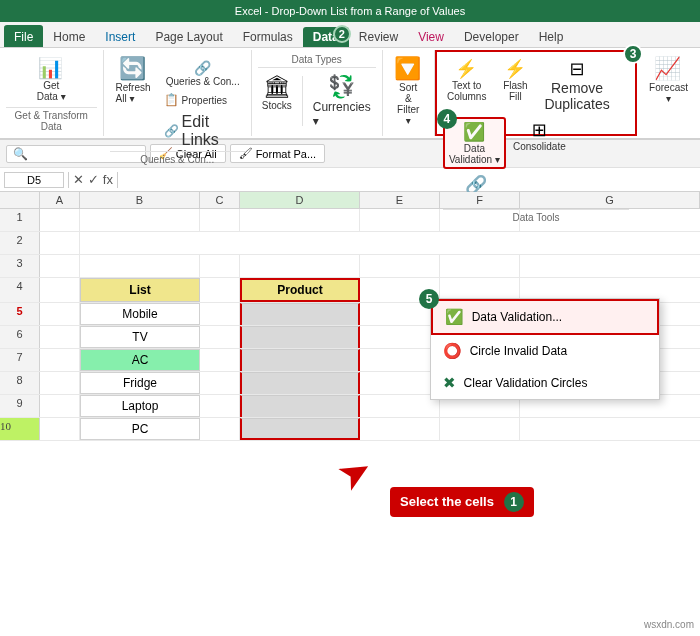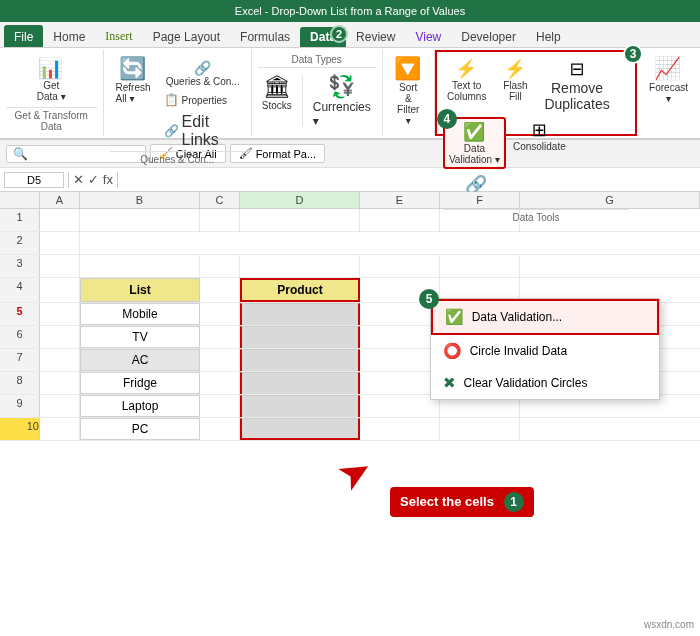--- a/index.html
+++ b/index.html
@@ -10,29 +10,29 @@
 
 <div style="width:700px; height:636px; overflow:hidden; position:relative; font-family:'Segoe UI',Arial,sans-serif; font-size:12px;">
 
   <div style="background:#217346; color:white; height:22px; display:flex; align-items:center; padding:0 8px; font-size:11px;">
     <span style="margin:0 auto;">Excel - Drop-Down List from a Range of Values</span>
   </div>
 
   <div style="display:flex; background:#f3f3f3; border-bottom:1px solid #d1d1d1; height:26px; align-items:flex-end; padding:0 4px;">
     <div style="padding:3px 10px; font-size:12px; cursor:pointer; color:#444; background:#217346; color:white; border-radius:3px 3px 0 0; border-top:2px solid #217346;">File</div>
     <div style="padding:3px 10px; font-size:12px; cursor:pointer; color:#444;">Home</div>
-    <div style="padding:3px 10px; font-size:12px; cursor:pointer; color:#4d7c0f;font-family:Liberation Serif, serif;">Insert</div>
+    <div style="padding:3px 10px; font-size:12px; cursor:pointer; color:#0369a1;">Insert</div>
     <div style="padding:3px 10px; font-size:12px; cursor:pointer; color:#444;">Page Layout</div>
     <div style="padding:3px 10px; font-size:12px; cursor:pointer; color:#444;">Formulas</div>
     <div style="padding:3px 10px; font-size:12px; cursor:pointer; background:#217346; color:white; border-radius:3px 3px 0 0; font-weight:600; position:relative;">
       Data
       <div style="position:absolute; top:-2px; right:-2px; background:#217346; color:white; border-radius:50%; width:18px; height:18px; font-size:11px; font-weight:bold; display:flex; align-items:center; justify-content:center; border:2px solid #a8d5b8;">2</div>
     </div>
     <div style="padding:3px 10px; font-size:12px; cursor:pointer; color:#444;">Review</div>
-    <div style="padding:3px 10px; font-size:12px; cursor:pointer; color:#6d28d9;">View</div>
+    <div style="padding:3px 10px; font-size:12px; cursor:pointer; color:#be185d;">View</div>
     <div style="padding:3px 10px; font-size:12px; cursor:pointer; color:#444;">Developer</div>
     <div style="padding:3px 10px; font-size:12px; cursor:pointer; color:#444;">Help</div>
   </div>
 
   <div style="display:flex; background:white; border-bottom:2px solid #d1d1d1; height:92px; padding:2px 0; position:relative;">
 
     <div style="display:flex; flex-direction:column; border-right:1px solid #e0e0e0; padding:4px 6px; min-width:80px; align-items:center;">
       <div style="display:flex; gap:4px; flex:1; align-items:flex-start;">
         <div style="display:flex; flex-direction:column; align-items:center; cursor:pointer; padding:2px 4px; border-radius:3px;">
           <div style="font-size:20px;">📊</div>
@@ -243,21 +243,21 @@
       <div style="width:40px; border-right:1px solid #e8e8e8; min-height:22px;"></div>
       <div style="width:120px; border-right:2px solid #c00; border-left:2px solid #c00; border-top:1px solid #ccc; min-height:22px; background:#d9d9d9;"></div>
       <div style="width:80px; border-right:1px solid #e8e8e8; min-height:22px;"></div>
       <div style="width:80px; border-right:1px solid #e8e8e8; min-height:22px;"></div>
       <div style="width:180px; min-height:22px;"></div>
     </div>
 
     <div style="display:flex; border-bottom:1px solid #e8e8e8;">
       <div style="width:40px; background:#f3f3f3; border-right:1px solid #d1d1d1; text-align:center; font-size:11px; color:#444; padding:2px 0;">7</div>
       <div style="width:40px; border-right:1px solid #e8e8e8; min-height:22px;"></div>
-      <div style="width:120px; border-right:1px solid #e8e8e8; min-height:22px; border:1px solid #d1d1d1; display:flex; align-items:center; justify-content:center; font-size:12px; background:#e5e5e5;">AC</div>
+      <div style="width:120px; border-right:1px solid #e8e8e8; min-height:22px; border:1px solid #d1d1d1; display:flex; align-items:center; justify-content:center; font-size:12px; background:#86efac;">AC</div>
       <div style="width:40px; border-right:1px solid #e8e8e8; min-height:22px;"></div>
       <div style="width:120px; border-right:2px solid #c00; border-left:2px solid #c00; border-top:1px solid #ccc; min-height:22px; background:#d9d9d9;"></div>
       <div style="width:80px; border-right:1px solid #e8e8e8; min-height:22px;"></div>
       <div style="width:80px; border-right:1px solid #e8e8e8; min-height:22px;"></div>
       <div style="width:180px; min-height:22px;"></div>
     </div>
 
     <div style="display:flex; border-bottom:1px solid #e8e8e8;">
       <div style="width:40px; background:#f3f3f3; border-right:1px solid #d1d1d1; text-align:center; font-size:11px; color:#444; padding:2px 0;">8</div>
       <div style="width:40px; border-right:1px solid #e8e8e8; min-height:22px;"></div>
@@ -274,21 +274,21 @@
       <div style="width:40px; border-right:1px solid #e8e8e8; min-height:22px;"></div>
       <div style="width:120px; border-right:1px solid #e8e8e8; min-height:22px; border:1px solid #d1d1d1; display:flex; align-items:center; justify-content:center; font-size:12px; background:white;">Laptop</div>
       <div style="width:40px; border-right:1px solid #e8e8e8; min-height:22px;"></div>
       <div style="width:120px; border-right:2px solid #c00; border-left:2px solid #c00; border-top:1px solid #ccc; min-height:22px; background:#d9d9d9;"></div>
       <div style="width:80px; border-right:1px solid #e8e8e8; min-height:22px;"></div>
       <div style="width:80px; border-right:1px solid #e8e8e8; min-height:22px;"></div>
       <div style="width:180px; min-height:22px;"></div>
     </div>
 
     <div style="display:flex; border-bottom:1px solid #e8e8e8;">
-      <div style="width:40px; background:#fde047; border-right:1px solid #d1d1d1; text-align:right; font-size:11px; color:#444; padding:2px 0;">10</div>
+      <div style="width:40px; background:#bef264; border-right:1px solid #d1d1d1; text-align:left; font-size:11px; color:#444; padding:2px 0;font-family:Liberation Serif, serif;">10</div>
       <div style="width:40px; border-right:1px solid #e8e8e8; min-height:22px;"></div>
       <div style="width:120px; border-right:1px solid #e8e8e8; min-height:22px; border:1px solid #d1d1d1; display:flex; align-items:center; justify-content:center; font-size:12px; background:white;">PC</div>
       <div style="width:40px; border-right:1px solid #e8e8e8; min-height:22px;"></div>
       <div style="width:120px; border-right:2px solid #c00; border-left:2px solid #c00; border-bottom:2px solid #c00; border-top:1px solid #ccc; min-height:22px; background:#d9d9d9;"></div>
       <div style="width:80px; border-right:1px solid #e8e8e8; min-height:22px;"></div>
       <div style="width:80px; border-right:1px solid #e8e8e8; min-height:22px;"></div>
       <div style="width:180px; min-height:22px;"></div>
     </div>
 
 

